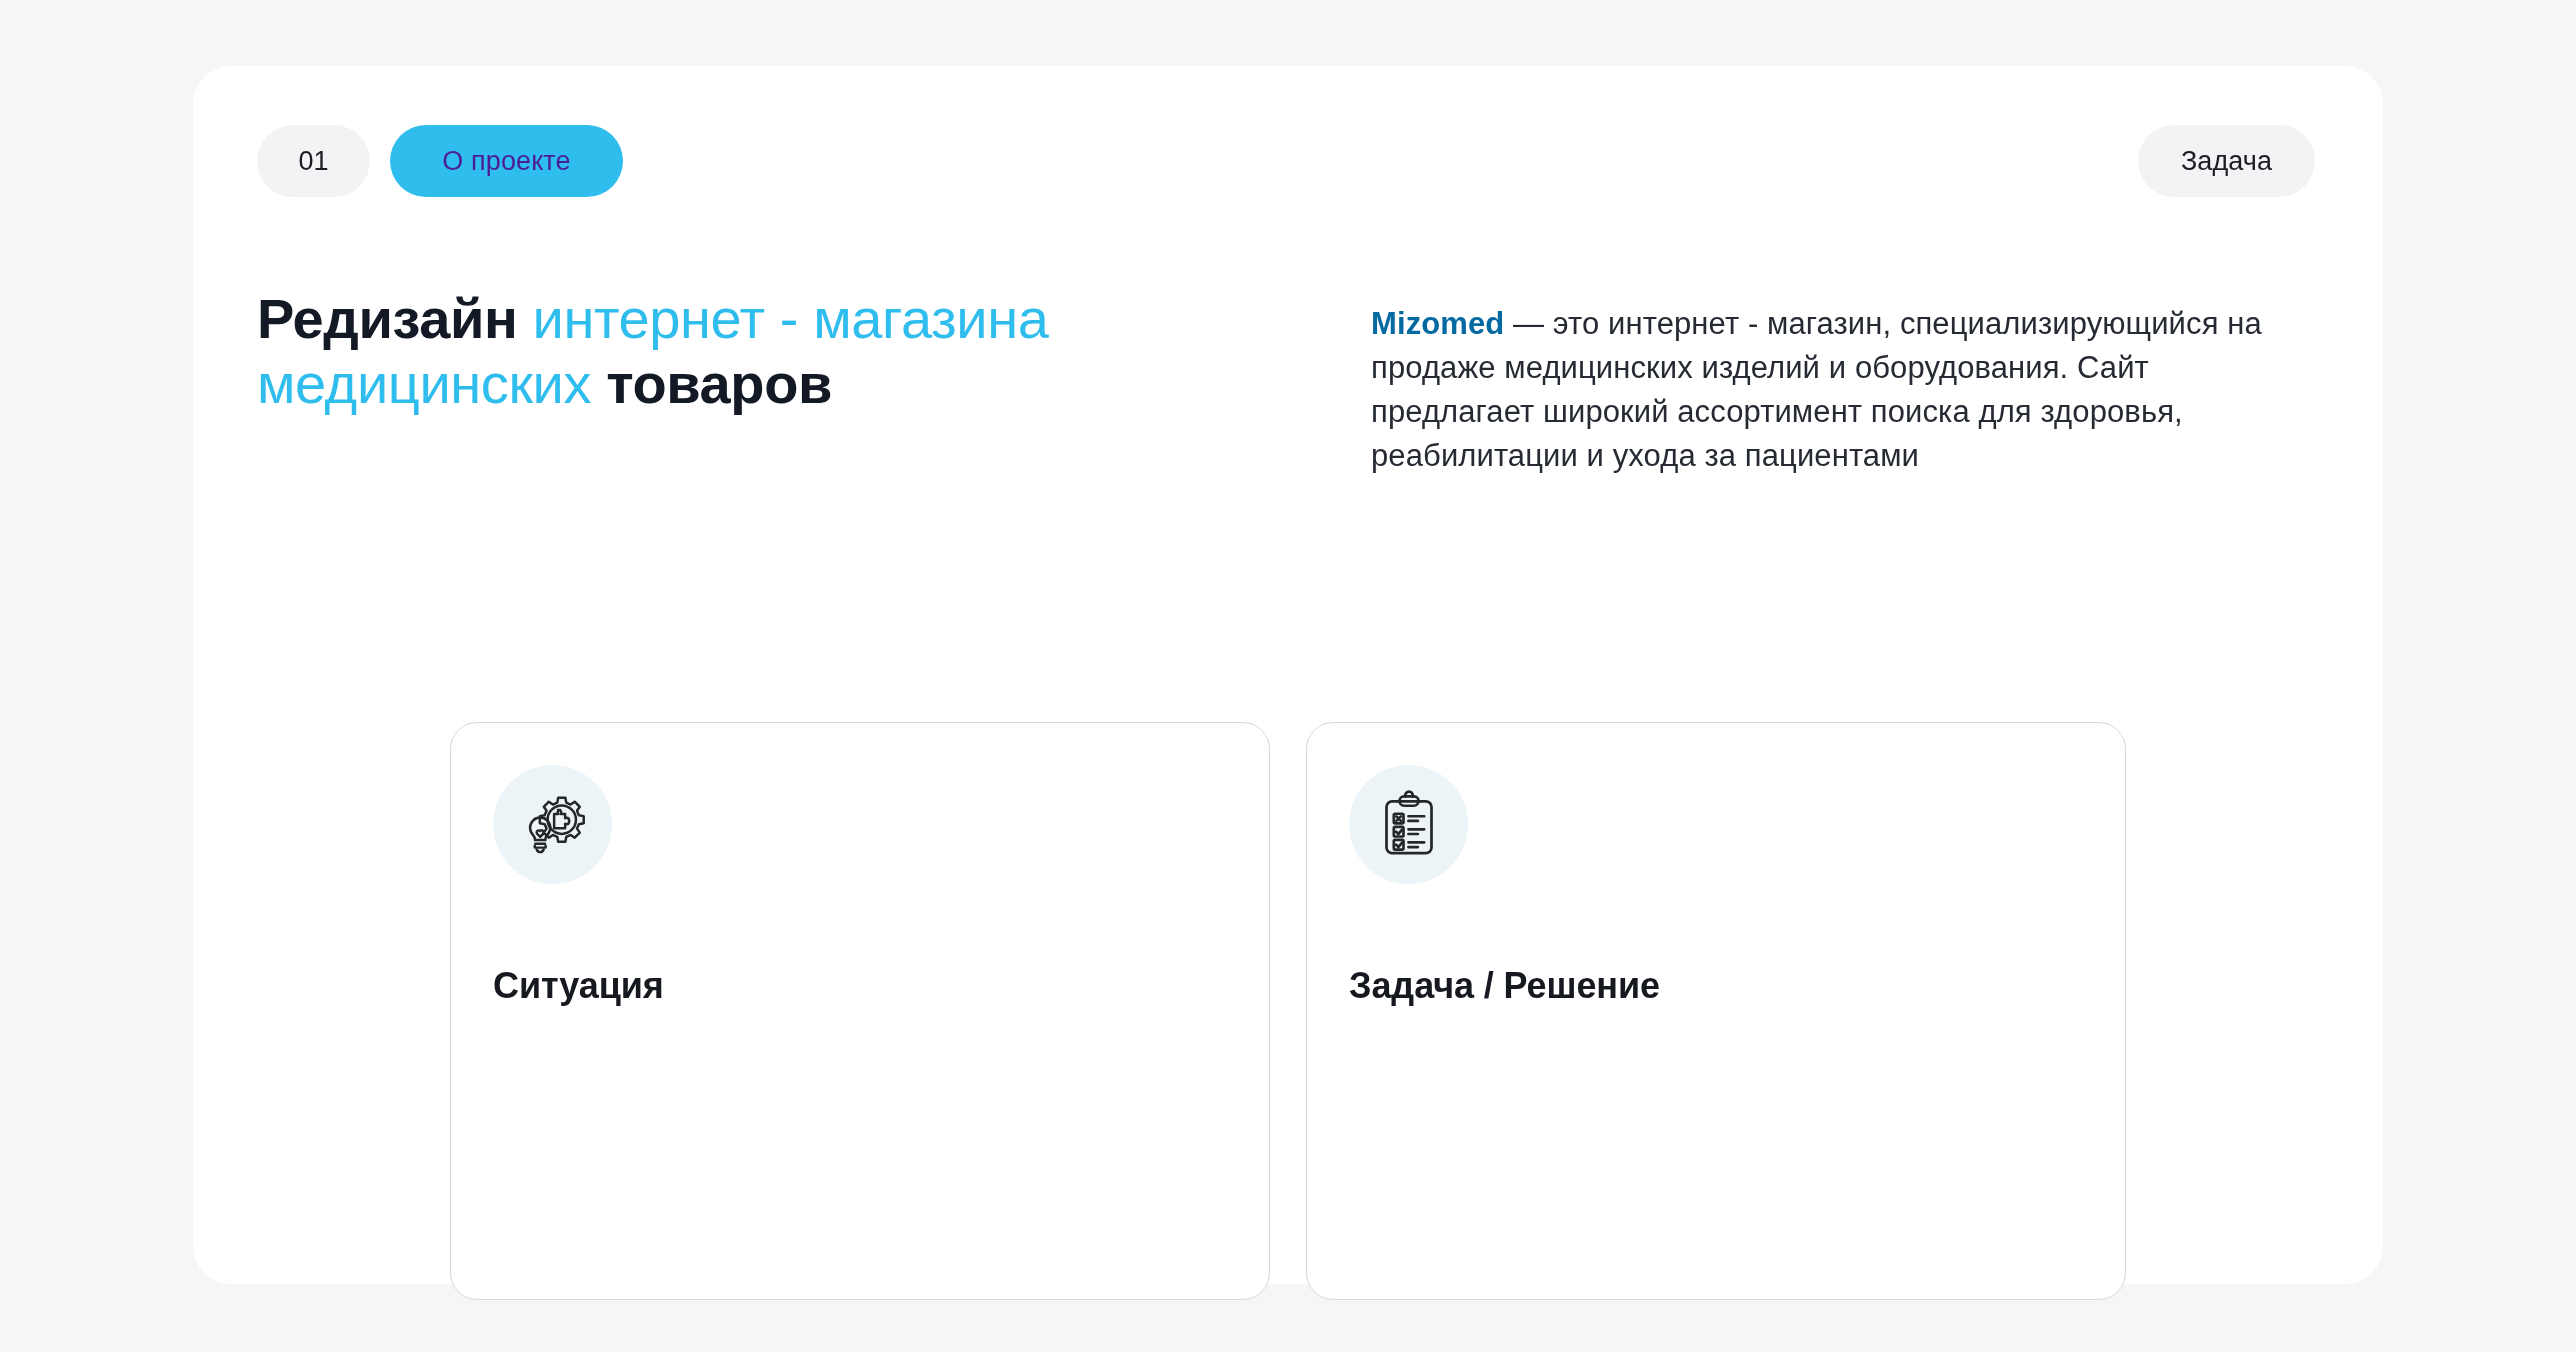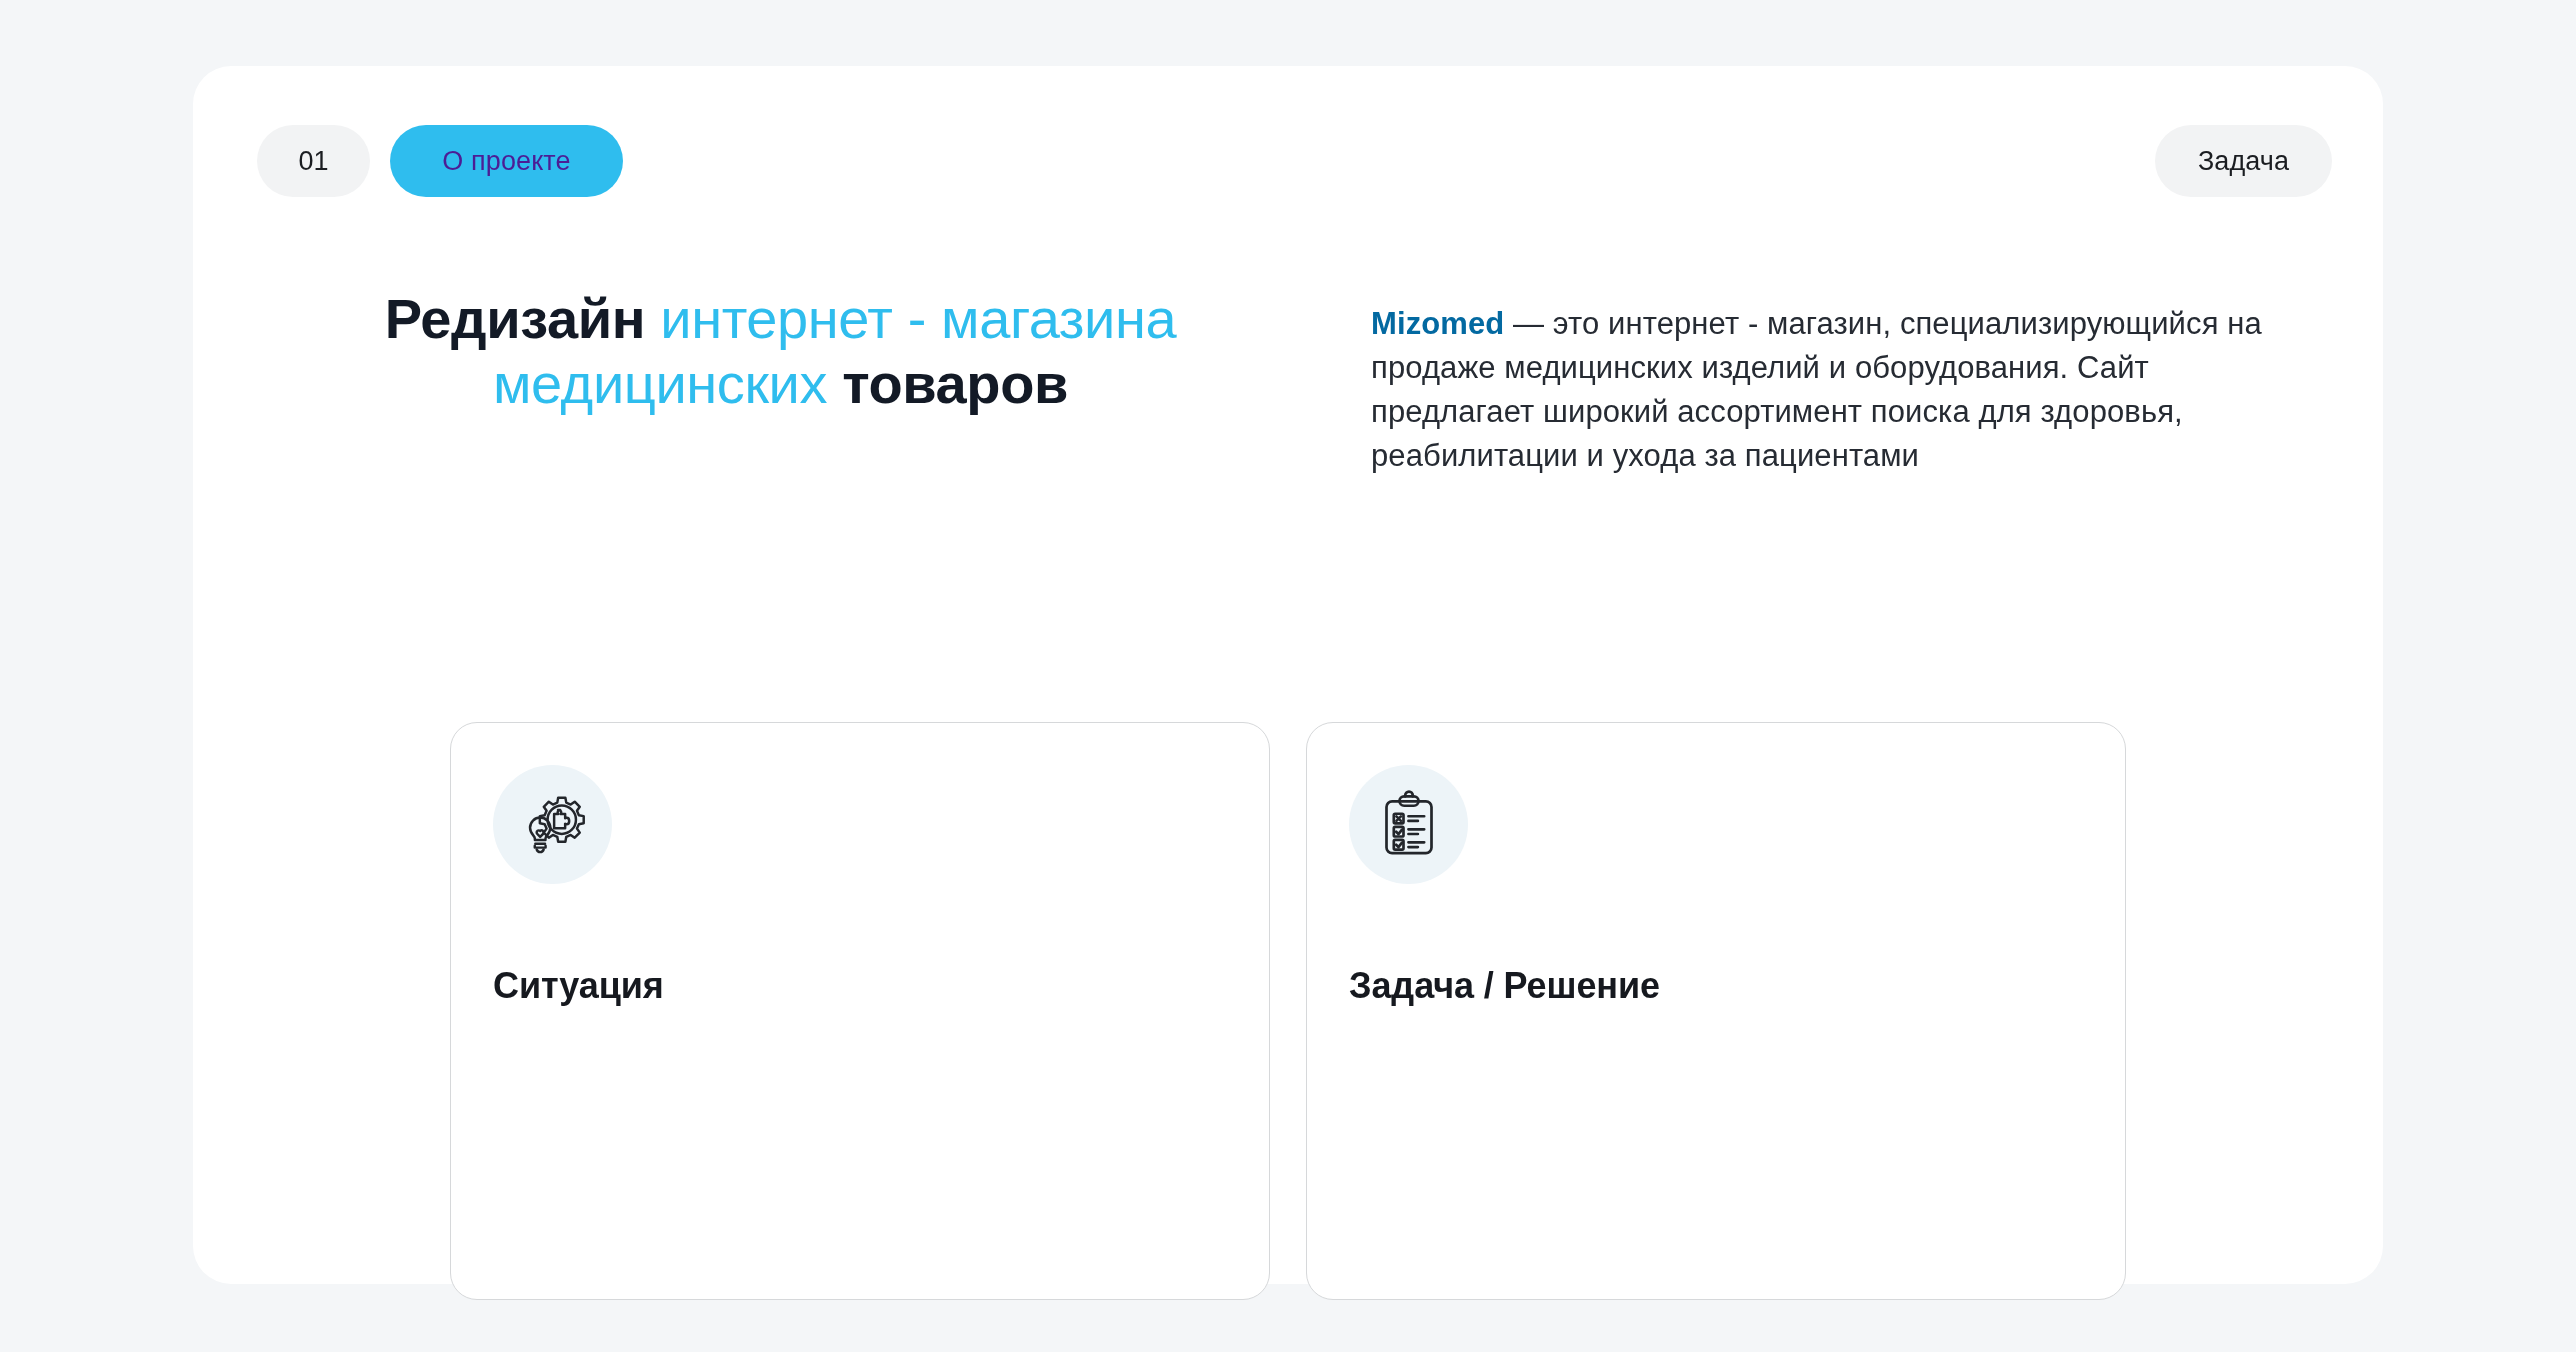--- a/index.html
+++ b/index.html
@@ -30,21 +30,21 @@
     height: 1218px;
     background: #ffffff;
     border-radius: 38px;
   }
 
   
   .topbar {
     position: absolute;
     left: 64px;
     top: 59px;
-    right: 51px;
+    right: 68px;
     height: 72px;
   }
 
   .pill-group {
     position: absolute;
     left: 0;
     top: 0;
     display: flex;
     align-items: center;
     gap: 20px;
@@ -88,21 +88,21 @@
   
   .intro {
     position: absolute;
     left: 64px;
     top: 221px;
     right: 64px;
     display: flex;
     align-items: flex-start;
   }
 
-  .intro-left { width: 1047px; flex: 0 0 1047px; text-align: center; }
+  .intro-left { width: 1047px; flex: 0 0 1047px; }
   .intro-right { flex: 1 1 auto; padding-top: 14.8px; padding-left: 67px; }
 
   h1.headline {
     font-size: 56px;
     line-height: 1.16;
     font-weight: 700;
     color: #131a26;
     letter-spacing: -0.4px;
   }
 

